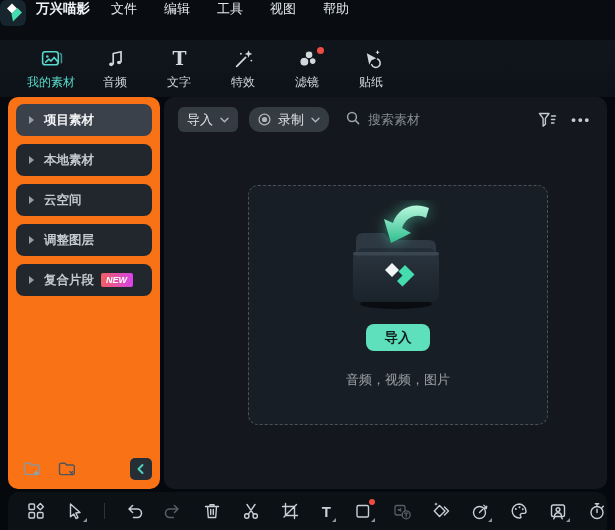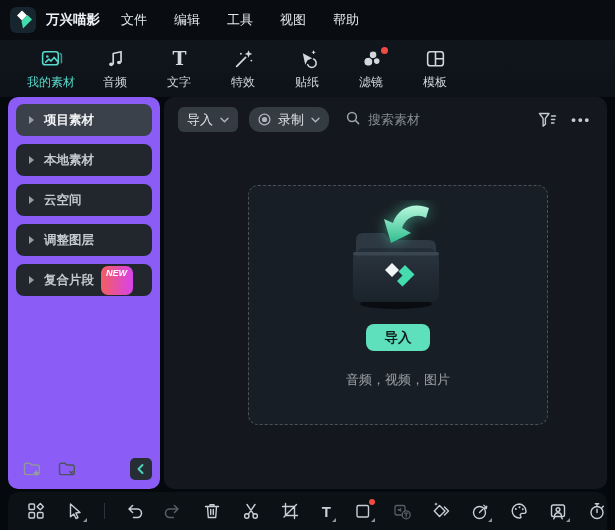--- a/index.html
+++ b/index.html
@@ -6,43 +6,43 @@
   html,body { width:615px; height:530px; overflow:hidden; }
   body {
     background:#05080c;
     font-family:"Liberation Sans","DejaVu Sans",sans-serif;
     color:#d6dade;
     position:relative;
   }
   svg { display:block; }
 
   
-  .titlebar { height:40px; display:flex; align-items:center; padding-left:10px; background:#090d12; }
+  .titlebar { height:40px; display:flex; background:#090d12; }
   .applogo { width:26px; height:26px; border-radius:6px; overflow:hidden; }
   .apptitle { font-size:13.5px; font-weight:700; color:#f0f3f5; margin-left:10px; }
   .menus { display:flex; gap:27px; margin-left:21px; font-size:13px; color:#e4e8eb; }
   .menu-item { cursor:default; }
 
   
   .tabbar { height:57px; display:flex; align-items:center; padding-left:19px; background:linear-gradient(#11161c,#0d1218); }
   .tab { width:64px; display:flex; flex-direction:column; align-items:center; gap:4px; position:relative; color:#d2d7db; }
   .tab .tablabel { font-size:12px; }
   .tab.active { color:#58d9c9; }
   .tab .reddot { position:absolute; top:0; right:15px; width:7px; height:7px; border-radius:50%; background:#ef4b42; }
 
   
   .mainrow { margin:0 8px; height:392px; display:flex; gap:4px; }
 
   
-  .sidepanel { width:152px; background:#8b5cf6; border-radius:10px; position:relative; padding:7px 8px; }
+  .sidepanel { width:152px; background:#f97316; border-radius:10px; position:relative; padding:7px 8px; }
   .side-item { height:32px; border-radius:8px; background:#22272e; display:flex; align-items:center; padding-left:13px; margin-bottom:8px; color:#c3c9cf; }
   .side-item.active { background:#3a414a; color:#f1f3f5; }
   .side-item .chev { width:0; height:0; border-left:5px solid #99a0a7; border-top:4px solid transparent; border-bottom:4px solid transparent; margin-right:10px; }
   .side-item .silabel { font-size:12.5px; font-weight:600; }
-  .badge-new { margin-left:7px; font-size:9px; font-style:italic; font-weight:700; color:#fff; background:linear-gradient(90deg,#f25e62,#d843ea); border-radius:7px; padding:2px 6px 17px 5px; }
+  .badge-new { margin-left:7px; font-size:9px; font-style:italic; font-weight:700; color:#fff; background:linear-gradient(90deg,#f25e62,#d843ea); border-radius:2px; padding:2px 6px 2px 5px; }
   .side-footer { position:absolute; left:14px; right:8px; bottom:9px; display:flex; align-items:center; gap:15px; }
   .collapse-btn { margin-left:auto; width:22px; height:22px; border-radius:5px; background:#262d35; display:flex; align-items:center; justify-content:center; }
 
   
   .contentpanel { flex:1; background:#14181e; border-radius:10px; position:relative; }
   .media-toolbar { display:flex; align-items:center; padding:10px 12px 0 14px; }
   .tool-btn { height:25px; background:#343b43; border-radius:6px; display:flex; align-items:center; gap:7px; padding:0 9px; font-size:13px; color:#dfe3e6; }
   .tool-btn + .tool-btn { margin-left:11px;border-radius:11px; }
   .searchbox { display:flex; gap:8px; margin-left:17px; color:#868d94; font-size:13px; }
   .mt-right { margin-left:auto; display:flex; align-items:center; gap:14px; padding-right:4px; }
@@ -126,50 +126,41 @@
         <path d="M15.8 3 l1 2.6 2.6 1 -2.6 1 -1 2.6 -1-2.6 -2.6-1 2.6-1 Z" fill="currentColor" stroke="none"></path>
         <circle cx="8.5" cy="6.5" r="0.9" fill="currentColor" stroke="none"></circle>
         <circle cx="18.5" cy="13" r="0.9" fill="currentColor" stroke="none"></circle>
       </svg>
     </span>
     <span class="tablabel">特效</span>
   </div>
 
   <div class="tab">
     <span>
+      <svg width="23" height="23" viewBox="0 0 22 22">
+        <circle cx="8" cy="14" r="4.3" fill="currentColor" stroke="#0e1318" stroke-width="1"></circle>
+        <circle cx="12.5" cy="7.5" r="3.7" fill="currentColor" stroke="#0e1318" stroke-width="1"></circle>
+        <circle cx="16" cy="13.5" r="3.2" fill="currentColor" stroke="#0e1318" stroke-width="1"></circle>
+      </svg>
+    </span>
+    <span class="tablabel">滤镜</span>
+    <span class="reddot"></span>
+  </div>
+
+  <div class="tab">
+    <span>
       <svg width="23" height="23" viewBox="0 0 22 22" fill="none" stroke="currentColor" stroke-width="1.5" stroke-linecap="round" stroke-linejoin="round">
         <path d="M6.5 6 L15.5 10.8 L11 12.6 L8.8 17 Z" fill="currentColor" stroke="none"></path>
         <path d="M16.8 11.5 a4.2 4.2 0 1 1 -5.6 5.4"></path>
         <path d="M16.8 3.8 v2.4 M15.6 5 h2.4" stroke-width="1.1"></path>
       </svg>
     </span>
     <span class="tablabel">贴纸</span>
   </div>
 
-  <div class="tab">
-    <span>
-      <svg width="23" height="23" viewBox="0 0 22 22">
-        <circle cx="8" cy="14" r="4.3" fill="currentColor" stroke="#0e1318" stroke-width="1"></circle>
-        <circle cx="12.5" cy="7.5" r="3.7" fill="currentColor" stroke="#0e1318" stroke-width="1"></circle>
-        <circle cx="16" cy="13.5" r="3.2" fill="currentColor" stroke="#0e1318" stroke-width="1"></circle>
-      </svg>
-    </span>
-    <span class="tablabel">滤镜</span>
-    <span class="reddot"></span>
-  </div>
-
-  <div class="tab">
-    <span>
-      <svg width="23" height="23" viewBox="0 0 22 22" fill="none" stroke="currentColor" stroke-width="1.5" stroke-linejoin="round">
-        <rect x="3.5" y="4.5" width="15" height="13.5" rx="2.5"></rect>
-        <path d="M11 4.8 v13 M11 11.3 h7.2"></path>
-      </svg>
-    </span>
-    <span class="tablabel">模板</span>
-  </div>
 
 </div>
 
 <div class="mainrow">
 
   <div class="sidepanel">
     <div class="side-item active">
       <span class="chev"></span>
       <span class="silabel">项目素材</span>
     </div>

